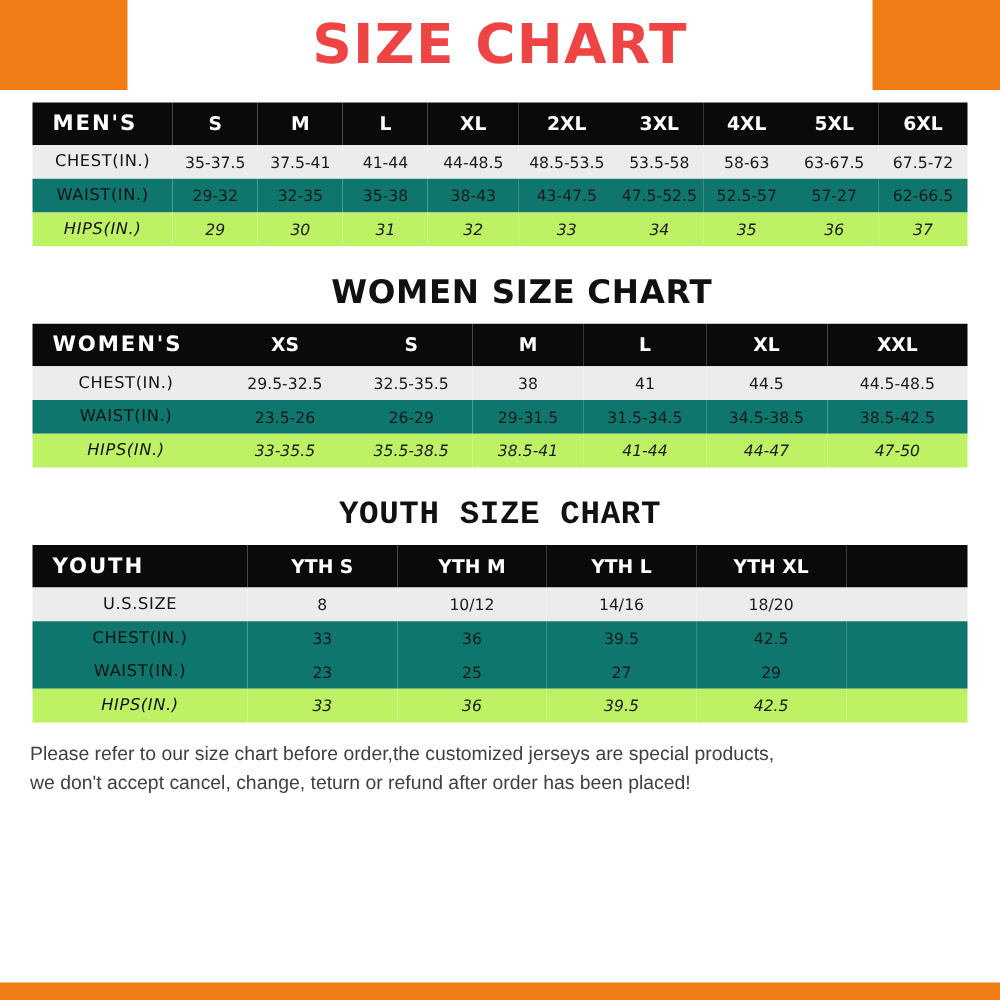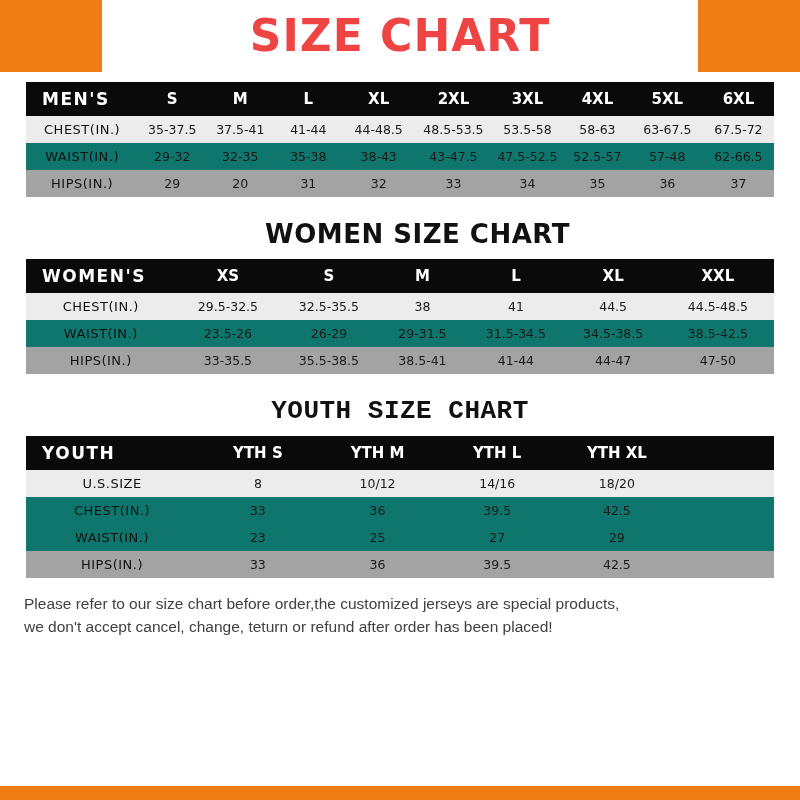--- a/index.html
+++ b/index.html
@@ -93,21 +93,21 @@
     font-size: 17px;
   }
   table.size-table td.row-label {
     text-align: center;
     letter-spacing: 0.5px;
     font-size: 13px;
     color: #111111;
   }
   tr.band-a td { background: #ececec; }
   tr.band-b td { background: #0f766e; }
-  tr.band-c td { background: #a3a3a3; }
+  tr.band-c td { background: #bef264; font-style: italic; }
 
   
   .women-table thead th { font-size: 16px; height: 40px; }
   .women-table thead th.row-label { font-size: 17px; }
   .women-table th, .women-table td { height: 32px; font-size: 13.5px; margin-left: 28px; }
 
   
   .youth-table thead th { font-size: 16px; height: 40px; }
   .youth-table thead th.row-label { font-size: 17px; }
   .youth-table th, .youth-table td { height: 32px; font-size: 13.5px; }
@@ -185,27 +185,27 @@
         </tr>
         <tr class="band-b">
           <td class="row-label">WAIST(IN.)</td>
           <td>29-32</td>
           <td>32-35</td>
           <td>35-38</td>
           <td>38-43</td>
           <td>43-47.5</td>
           <td>47.5-52.5</td>
           <td>52.5-57</td>
-          <td>57-48</td>
+          <td>57-27</td>
           <td>62-66.5</td>
         </tr>
         <tr class="band-c">
           <td class="row-label">HIPS(IN.)</td>
           <td>29</td>
-          <td>20</td>
+          <td>30</td>
           <td>31</td>
           <td>32</td>
           <td>33</td>
           <td>34</td>
           <td>35</td>
           <td>36</td>
           <td>37</td>
         </tr>
       </tbody>
     </table>

